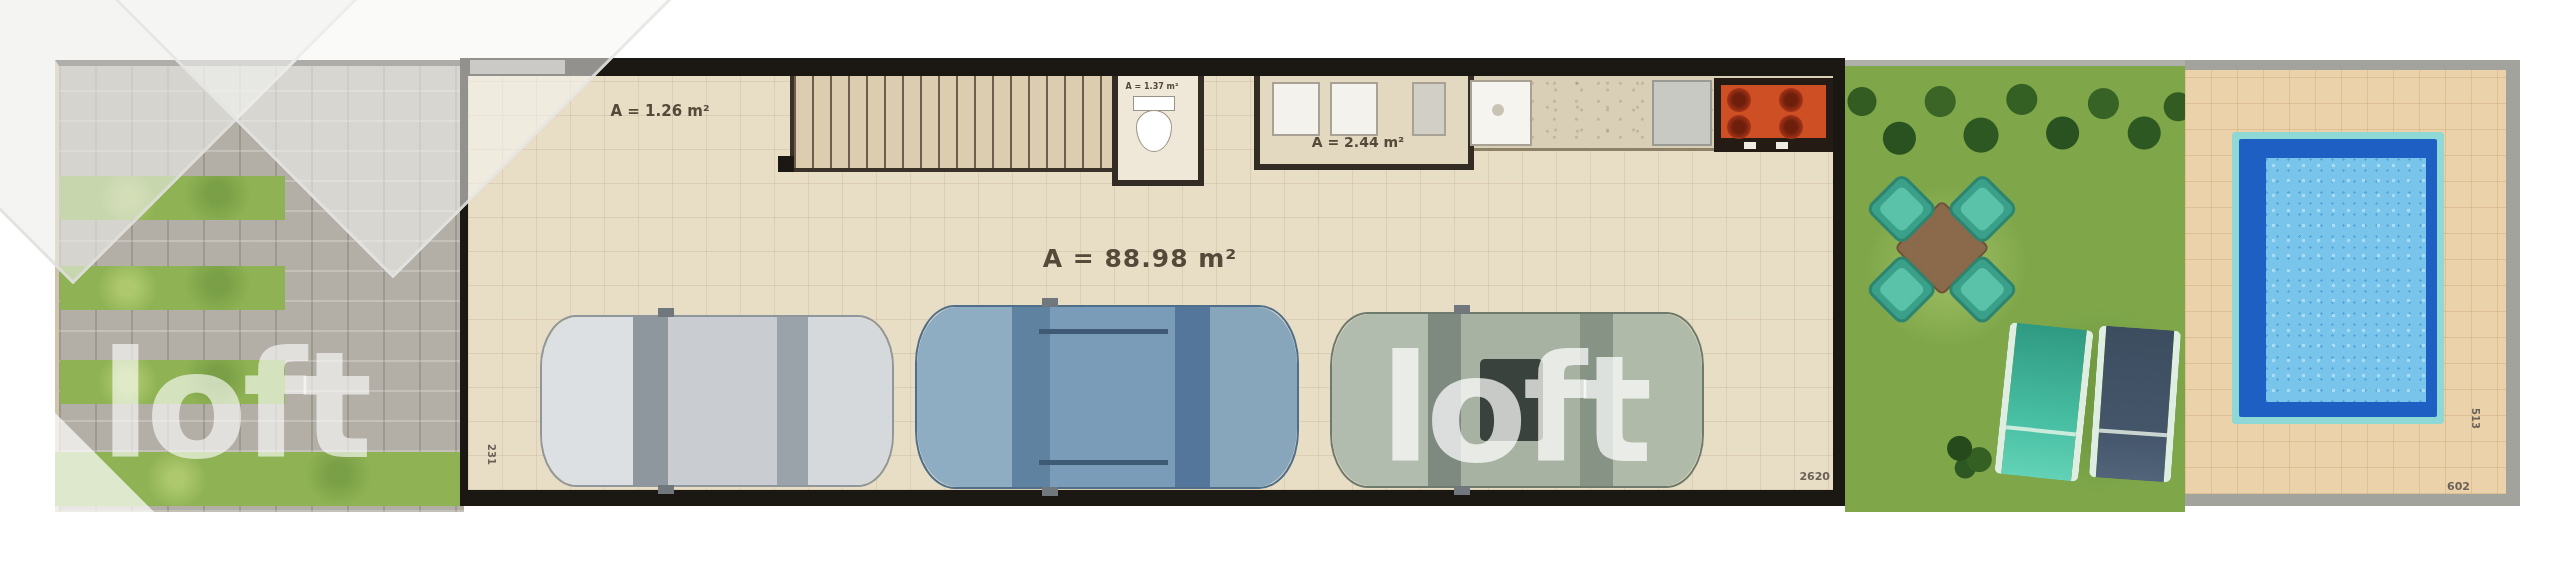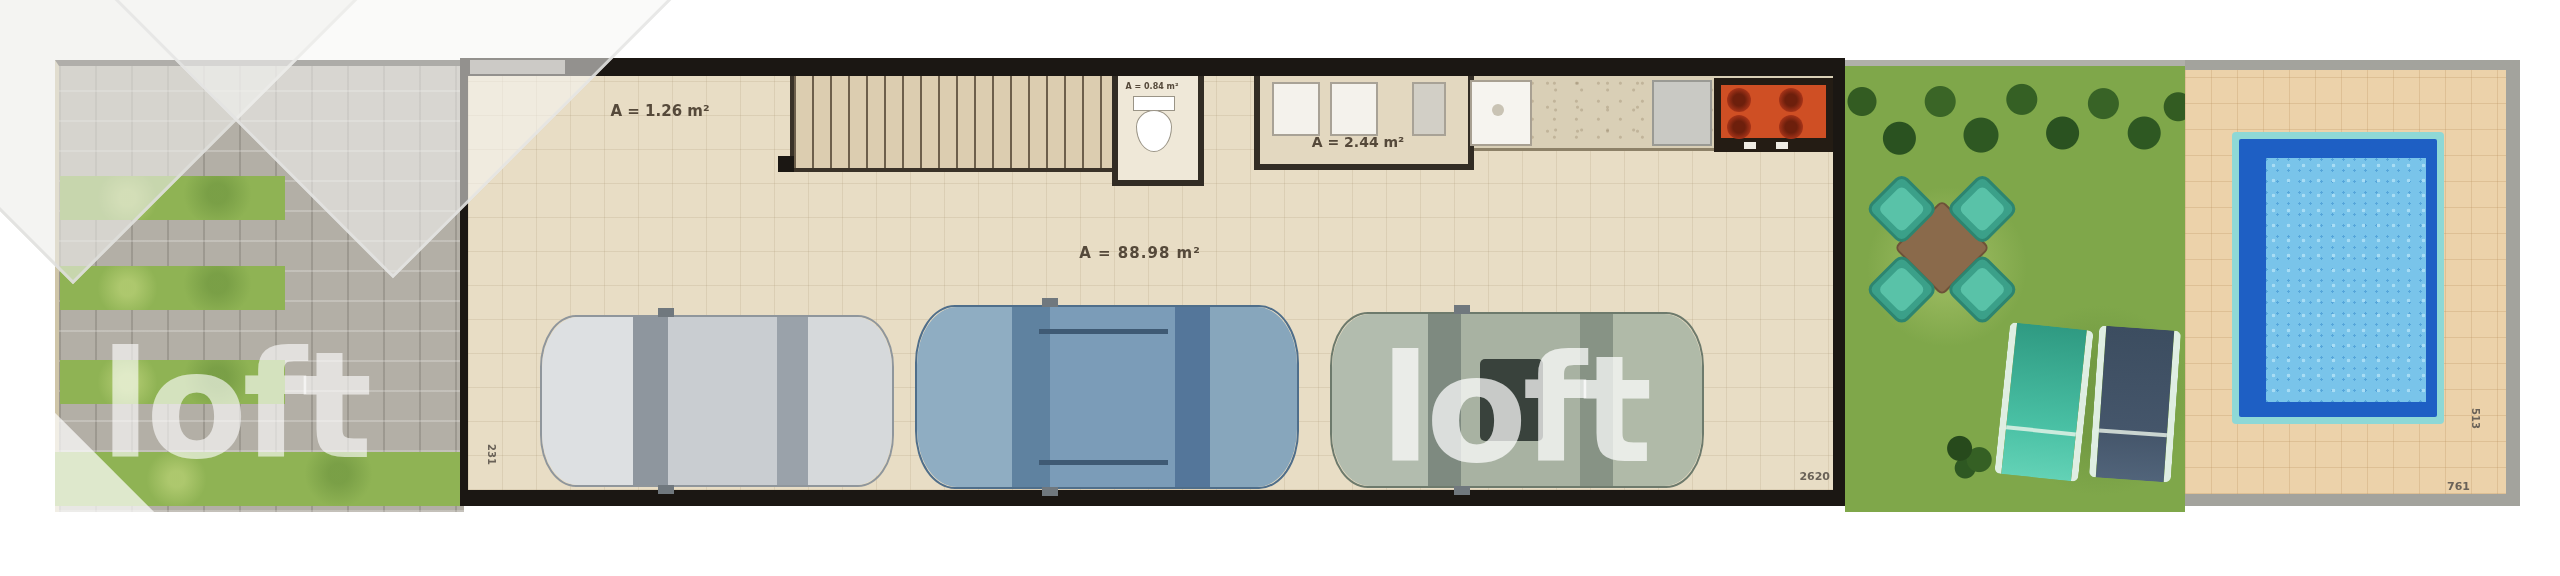--- a/index.html
+++ b/index.html
@@ -67,21 +67,21 @@
     background:radial-gradient(circle,#6d1f0c 35%,#a63318 70%,#8a2a12 100%);}
   .b1{left:6px;top:3px;} .b2{left:58px;top:3px;} .b3{left:6px;top:30px;} .b4{left:58px;top:30px;}
   .knob{position:absolute;bottom:3px;width:12px;height:7px;background:#efece4;}
   .k1{left:30px;} .k2{left:62px;}
 
   
   .area-label{z-index:5;color:#55493a;font-weight:bold;text-align:center;}
   #lbl-hall{left:540px;top:102px;width:240px;font-size:15px;}
   #lbl-wc{left:1114px;top:82px;width:76px;font-size:8px;}
   #lbl-utility{left:1254px;top:134px;width:208px;font-size:14px;}
-  #lbl-garage{left:1010px;top:244px;width:260px;font-size:15px;letter-spacing:1px;}
+  #lbl-garage{left:1010px;top:244px;width:260px;font-size:25px;letter-spacing:1px;}
   .dim{z-index:5;color:#6a6258;font-weight:bold;font-size:11px;}
   #dim-garage-length{left:1772px;top:470px;width:58px;text-align:right;}
   #dim-garage-door{left:486px;top:444px;writing-mode:vertical-rl;font-size:10px;}
   #dim-pool-h{left:2470px;top:408px;writing-mode:vertical-rl;font-size:10px;}
   #dim-pool-w{left:2412px;top:480px;width:58px;text-align:right;}
 
   
   .car{z-index:3;}
   .car-skin{position:absolute;inset:0;border-radius:inherit;overflow:hidden;display:flex;}
   .car-skin div{height:100%;}
@@ -198,28 +198,28 @@
       <div class="burner b1"></div>
       <div class="burner b2"></div>
       <div class="burner b3"></div>
       <div class="burner b4"></div>
     </div>
     <div class="knob k1"></div>
     <div class="knob k2"></div>
   </div>
 
   <div class="abs area-label" id="lbl-hall">A = 1.26 m²</div>
-  <div class="abs area-label" id="lbl-wc">A = 0.84 m²</div>
+  <div class="abs area-label" id="lbl-wc">A = 1.37 m²</div>
   <div class="abs area-label" id="lbl-utility">A = 2.44 m²</div>
   <div class="abs area-label" id="lbl-garage">A = 88.98 m²</div>
 
   <div class="abs dim" id="dim-garage-length">2620</div>
   <div class="abs dim" id="dim-garage-door">231</div>
   <div class="abs dim" id="dim-pool-h">513</div>
-  <div class="abs dim" id="dim-pool-w">761</div>
+  <div class="abs dim" id="dim-pool-w">602</div>
 
   <div class="abs car" id="car1">
     <div class="car-skin">
       <div class="hood"></div>
         <div class="ws"></div>
         <div class="roof"></div>
         <div class="rw"></div>
         <div class="trunk"></div>
     </div>
     <div class="mirror mir-t"></div>

